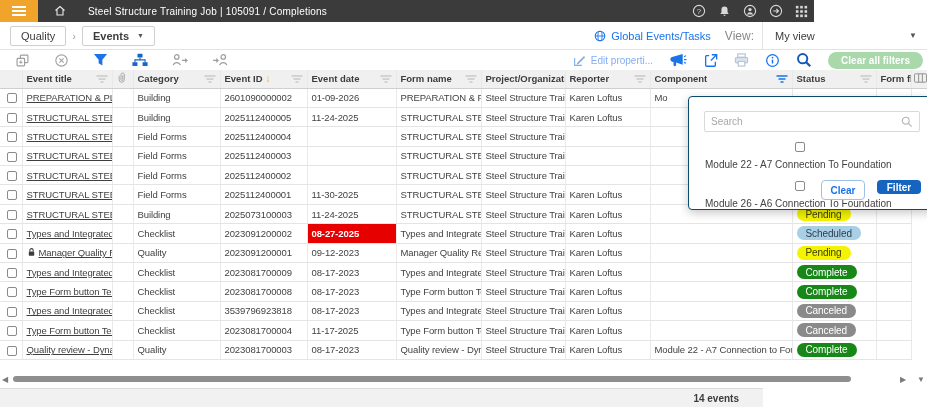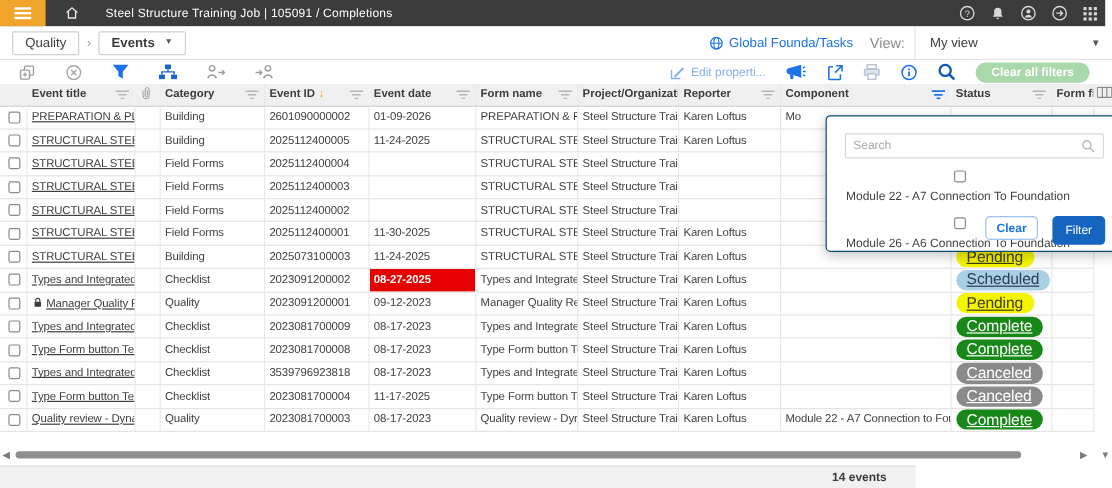--- a/index.html
+++ b/index.html
@@ -1,20 +1,20 @@
 <!DOCTYPE html>
 <html><head>
 <meta charset="utf-8">
 <style>
   * { margin:0; padding:0; box-sizing:border-box; }
   body { font-family:"Liberation Sans", sans-serif; background:#fff; }
   .app { position:relative; width:927px; height:407px; background:#fff; overflow:hidden; }
 
   
-  .topbar { position:absolute; top:0; left:0; width:921px; height:22px; background:#3b3b3b; display:flex; align-items:center; }
+  .topbar { position:absolute; top:0; left:0; width:814px; height:22px; background:#3b3b3b; display:flex; align-items:center; }
   .hamburger { width:38px; height:22px; background:#f0a42c; display:flex; flex-direction:column; justify-content:center; align-items:center; gap:2px; cursor:pointer; }
   .hamburger i { width:14px; height:2px; background:#fff; }
   .tb-home { margin-left:16px; display:flex; align-items:center; }
   .tb-crumb { color:#fff; font-size:10px; margin-left:22px; letter-spacing:.2px; white-space:nowrap; }
   .tb-right { margin-left:auto; display:flex; align-items:center; gap:12px; padding-right:6px; }
   .tb-ic { display:flex; align-items:center; cursor:pointer; }
 
   
   .navrow { position:absolute; top:22px; left:0; width:927px; height:28px; background:#fff; border-bottom:1px solid #e3e3e3; display:flex; align-items:center; }
   .crumb-box { border:1px solid #cfcfcf; border-radius:2px; padding:3px 10px; font-size:11px; color:#3c3c3c; background:#fff; cursor:pointer; display:flex; align-items:center; }
@@ -25,56 +25,56 @@
   .nav-right { margin-left:auto; display:flex; align-items:center; height:100%; }
   .global-link { color:#1a73e8; font-size:11px; display:flex; align-items:center; gap:5px; cursor:pointer; white-space:nowrap; }
   .view-label { color:#8a8a8a; font-size:12px; margin:0 8px 0 14px; }
   .view-select { width:165px; height:100%; border-left:1px solid #e3e3e3; display:flex; align-items:center; padding-left:12px; font-size:11px; color:#3c3c3c; position:relative; cursor:pointer; }
   .view-select .caret { position:absolute; right:10px; font-size:8px; color:#555; }
 
   
   .toolbar { position:absolute; top:50px; left:0; width:927px; height:20px; display:flex; align-items:center; background:#fff; }
   .tool-left { display:flex; align-items:center; gap:24px; margin-left:15px; }
   .tool { display:flex; align-items:center; cursor:pointer; }
-  .tool-right { margin-left:auto; display:flex; align-items:center; gap:16px; margin-right:19px; }
+  .tool-right { margin-left:auto; display:flex; align-items:center; gap:16px; margin-right:4px; }
   .edit-props { display:flex; align-items:center; gap:5px; color:#85aef2; font-size:10px; cursor:pointer; white-space:nowrap; }
   .clear-filters { background:#a9d8ab; color:#fff; font-size:10px; font-weight:bold; border:none; border-radius:9px; height:17px; padding:0 13px; cursor:default; white-space:nowrap; }
 
   
   .tablewrap { position:absolute; top:70px; left:0; width:887px; }
   table { border-collapse:collapse; table-layout:fixed; width:927px; }
   th, td { overflow:hidden; white-space:nowrap; padding:0 4px; border-right:1px solid #e9e9e9; border-bottom:1px solid #e4e4e4; }
   thead th { background:#f0f0f0; height:18px; font-size:9.5px; font-weight:bold; color:#3c3c3c; text-align:left; border-bottom:1px solid #cfcfcf; cursor:pointer; }
   tbody td { height:19.4px; font-size:9.5px; color:#424242; letter-spacing:-0.1px; }
   .thf { display:flex; align-items:center; justify-content:space-between; }
   .thl { display:flex; align-items:center; gap:3px; }
   .sort { color:#f2a33c; font-weight:bold; font-size:10px; }
   th.pin, th.corner-th { text-align:center; padding:0 2px; }
   th.corner-th, td.corner { border-right:none; }
   td.corner { background:#fff; border-bottom:none; }
   .cb { display:inline-block; width:10px; height:10px; border:1px solid #8a8a8a; border-radius:2px; background:#fff; margin-left:3px; vertical-align:middle; cursor:pointer; }
   .link { text-decoration:underline; color:#3f3f3f; cursor:pointer; }
   .lock { vertical-align:-1px; margin-right:3px; }
   td.overdue { background:#e60000; color:#fff; font-weight:bold; }
-  .badge { display:inline-block; font-size:13px; padding:1.5px 9px; border-radius:9px; line-height:1.1;text-decoration:underline; }
+  .badge { display:inline-block; font-size:10px; padding:1.5px 9px; border-radius:9px; line-height:1.1; }
   .b-pending   { background:#f4f400; color:#3c3c00; }
   .b-scheduled { background:#a8cfe4; color:#2c3e50; }
   .b-complete  { background:#178717; color:#fff; }
   .b-canceled  { background:#8a8a8a; color:#fff; }
 
   
   .popup { position:absolute; left:688px; top:96px; width:246px; height:114px; background:#fff; border:1px solid #0c4a6e; border-radius:4px; box-shadow:0 3px 10px rgba(0,0,0,.22); z-index:20; }
   .popup .searchbox { position:absolute; left:15px; top:14px; width:216px; height:21px; border:1px solid #d9d9d9; border-radius:2px; display:flex; align-items:center; }
   .popup .searchbox input { flex:1; border:none; outline:none; font-size:10px; color:#424242; padding:0 6px; font-family:"Liberation Sans", sans-serif; background:transparent; }
   .popup .searchbox input::placeholder { color:#a8a8a8; }
   .popup .searchbox svg { margin-right:6px; }
   .opt { position:absolute; left:16px; display:flex; align-items:center; gap:7px; font-size:10px; color:#424242;flex-direction:column; }
   .opt.o1 { top:45px; } .opt.o2 { top:64px;margin-top:20px; }
   .btn-clear { position:absolute; left:152px; top:83px; width:44px; height:20px; background:#fff; border:1px solid #9ec1ea; border-radius:4px; color:#1a73e8; font-size:10px; font-weight:bold; cursor:pointer; font-family:"Liberation Sans", sans-serif; }
-  .btn-filter { position:absolute; left:208px; top:83px; width:44px; height:24px; background:#1565c0; border:none; border-radius:4px; color:#fff; font-size:10px; font-weight:normal; cursor:pointer; font-family:"Liberation Sans", sans-serif; }
+  .btn-filter { position:absolute; left:208px; top:83px; width:44px; height:14px; background:#1565c0; border:none; border-radius:4px; color:#fff; font-size:10px; font-weight:bold; cursor:pointer; font-family:"Liberation Sans", sans-serif; }
   .btn-filter { left:auto; right:12px; }
   .btn-clear  { left:auto; right:68px; }
 
   
   .hscroll { position:absolute; top:374px; left:0; width:927px; height:11px; }
   .hthumb { position:absolute; left:13px; top:2px; width:838px; height:6px; background:#8f8f8f; border-radius:3px; cursor:pointer; }
   .sarr { position:absolute; top:0; font-size:8px; color:#7a7a7a; cursor:pointer; line-height:11px; }
   .sarr.l { left:2px; } .sarr.r { left:900px; } .sarr.d { left:917px; }
   .footer { position:absolute; top:388px; left:0; width:763px; height:19px; background:#f1f1f1; border-top:1px solid #dcdcdc; display:flex; align-items:center; justify-content:flex-end; padding-right:24px; font-size:10px; font-weight:bold; color:#3c3c3c; }
 </style>
@@ -148,21 +148,21 @@
         <span>Events</span>
         <span class="caret">▼</span>
       </div>
     <div class="nav-right">
       <span class="global-link">
         <svg width="12" height="12" viewBox="0 0 16 16">
             <circle cx="8" cy="8" r="6.4" fill="none" stroke="#1a73e8" stroke-width="1.4"></circle>
             <ellipse cx="8" cy="8" rx="2.8" ry="6.4" fill="none" stroke="#1a73e8" stroke-width="1.2"></ellipse>
             <path d="M1.8 8 H14.2" stroke="#1a73e8" stroke-width="1.2"></path>
           </svg>
-        <span>Global Founda/Tasks</span>
+        <span>Global Events/Tasks</span>
       </span>
       <span class="view-label">View:</span>
       <div class="view-select">
         <span>My view</span>
         <span class="caret">▼</span>
       </div>
     </div>
   </div>
 
   <div class="toolbar">

